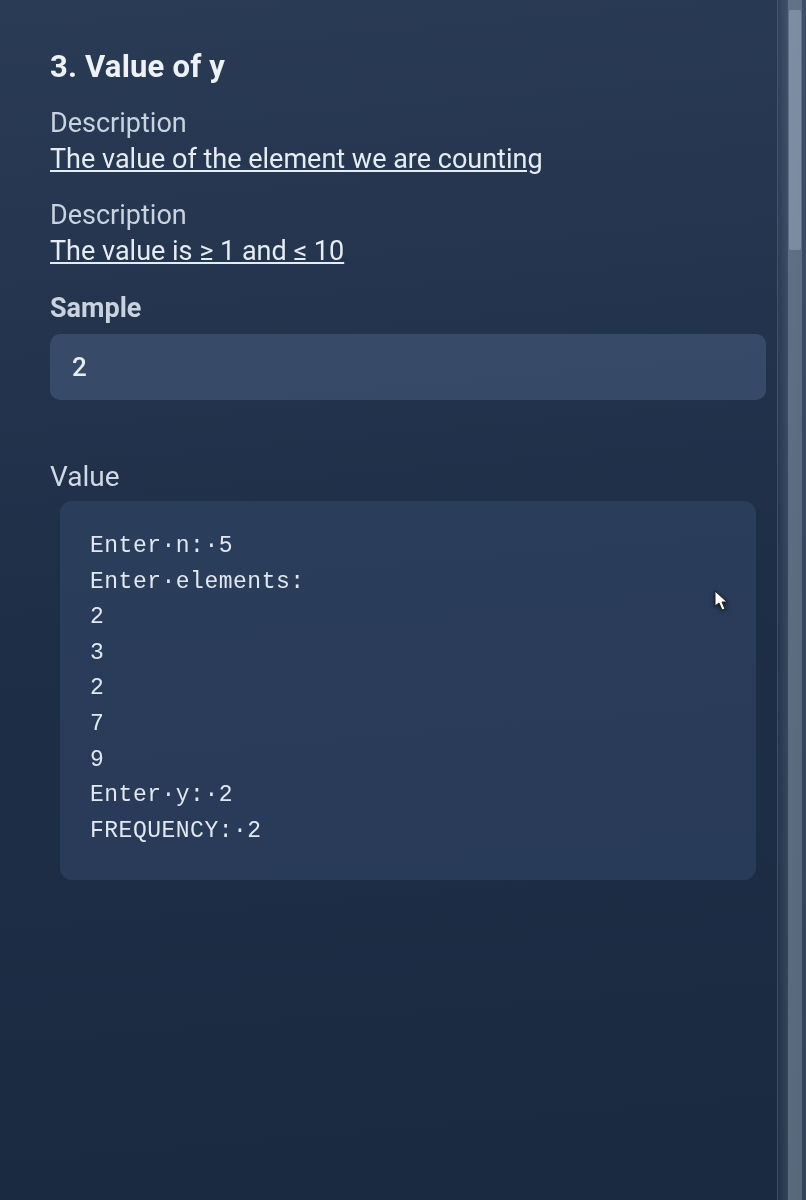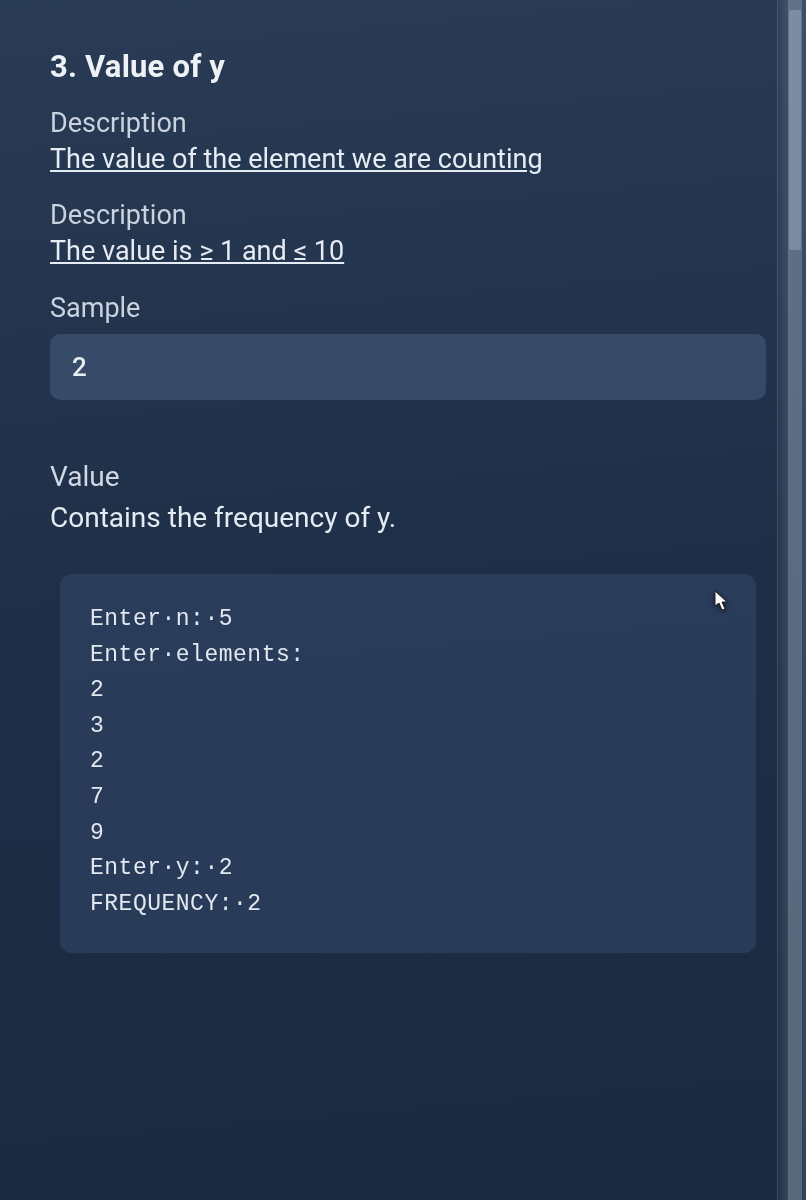--- a/index.html
+++ b/index.html
@@ -124,28 +124,27 @@
 <div class="page">
 
   <h3 class="title">3. Value of y</h3>
 
   <div class="label">Description</div>
   <div class="text">The value of the element we are counting</div>
 
   <div class="label">Description</div>
   <div class="text">The value is ≥ 1 and ≤ 10</div>
 
-  <div class="label" style="margin-bottom:10px;">Sample</div>
+  <div class="label" style="margin-bottom:10px;font-weight:bold;">Sample</div>
   <div class="sample-box">
     <span>2</span>
   </div>
 
   <div class="output-section">
     <div class="output-label">Value</div>
-    <div class="output-text">Contains the frequency of y.</div>
 
     <div class="code-box">
       <pre>Enter·n:·5
 Enter·elements:
 2
 3
 2
 7
 9
 Enter·y:·2

